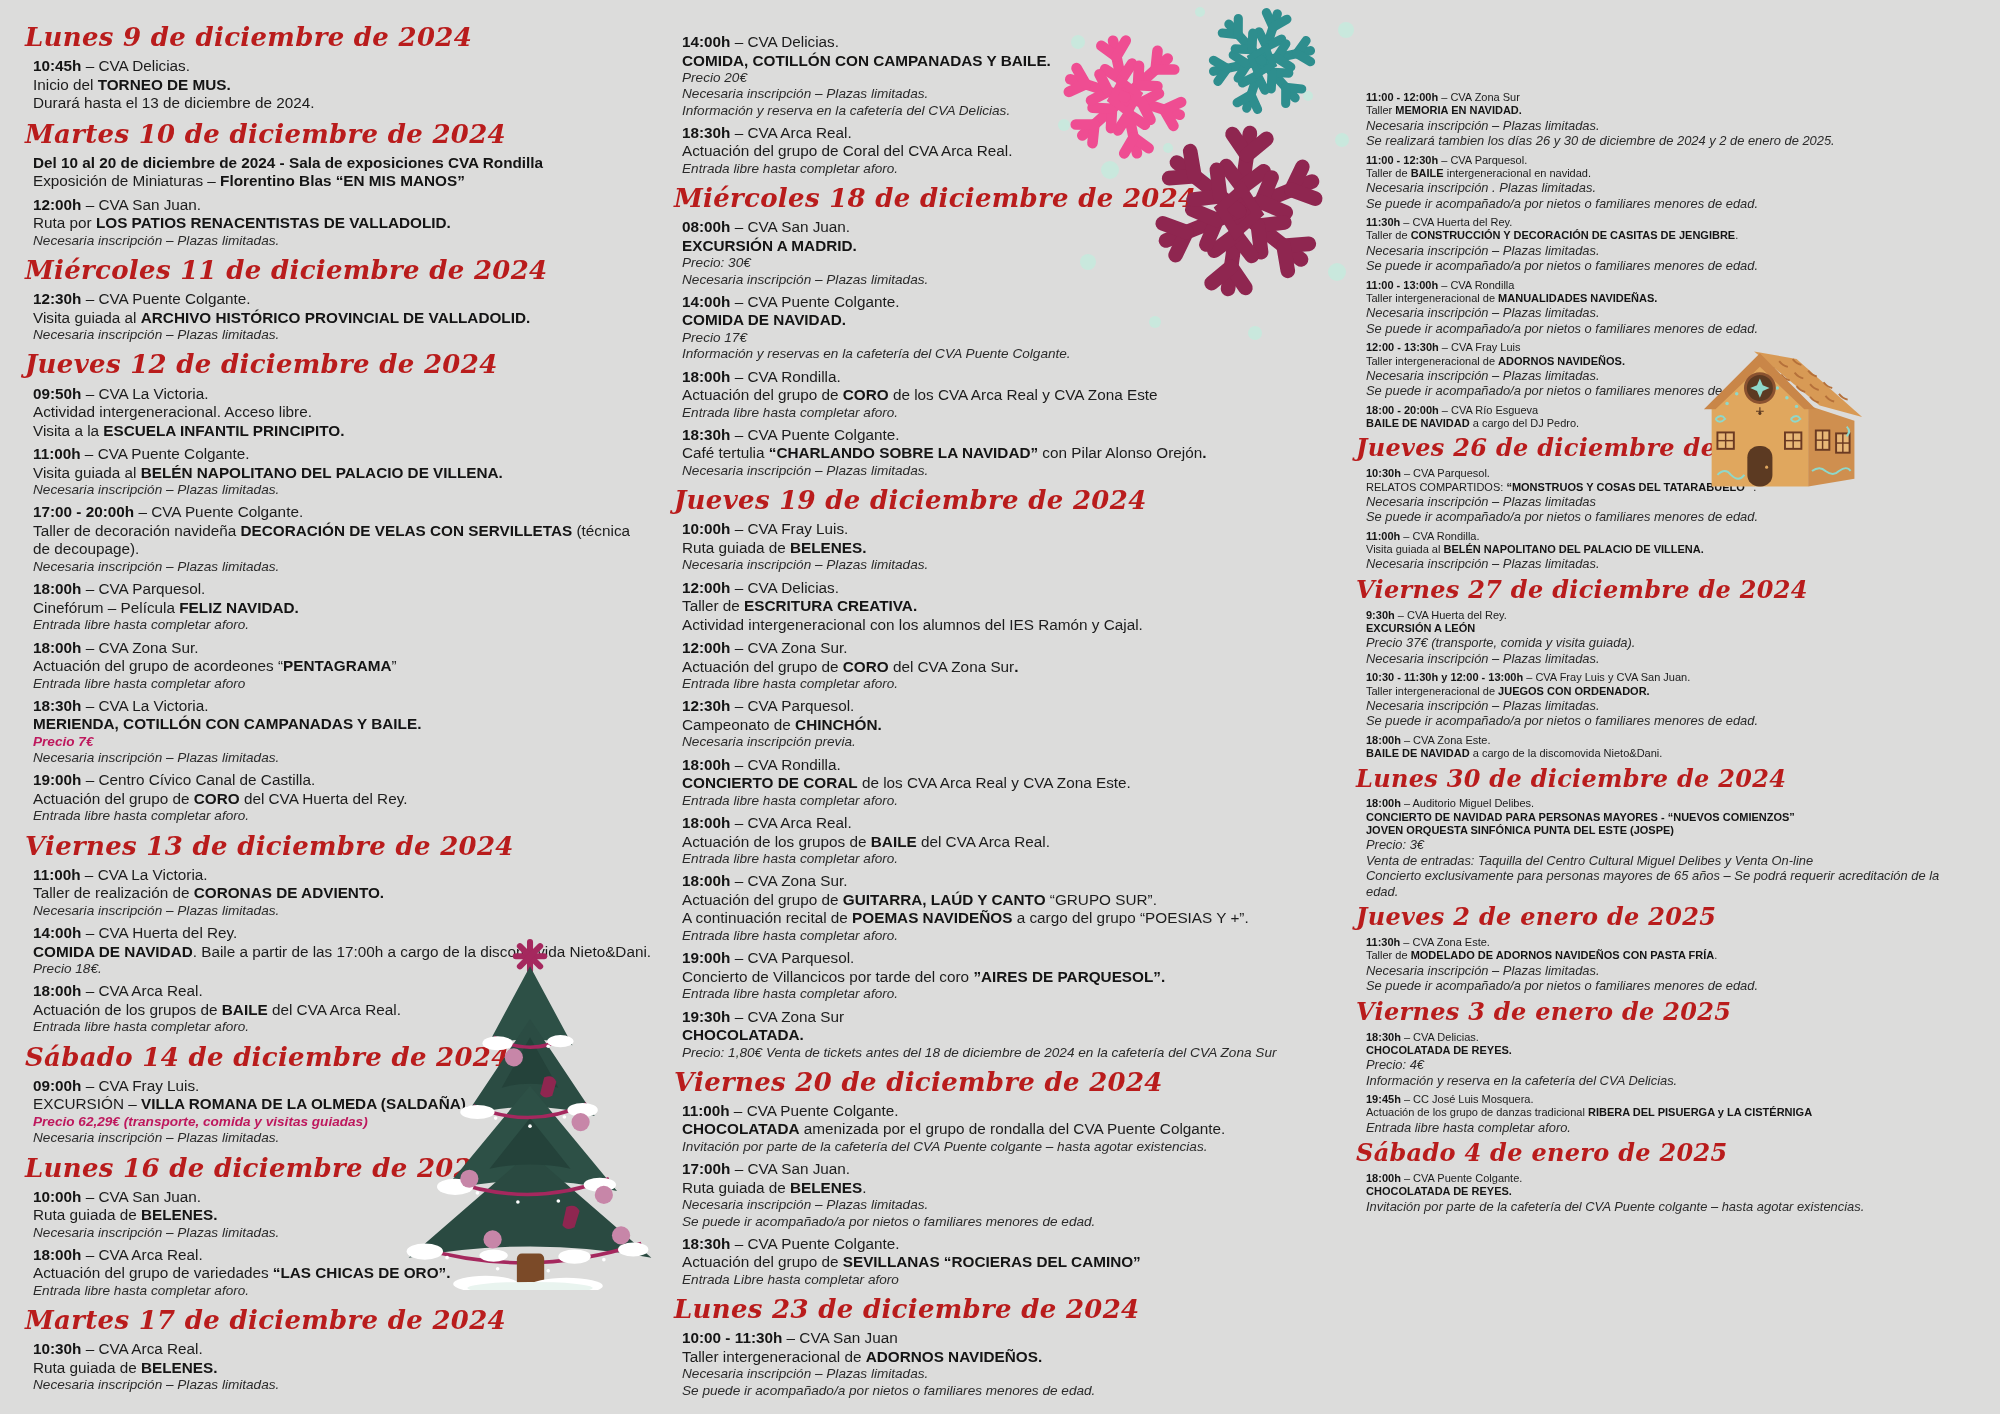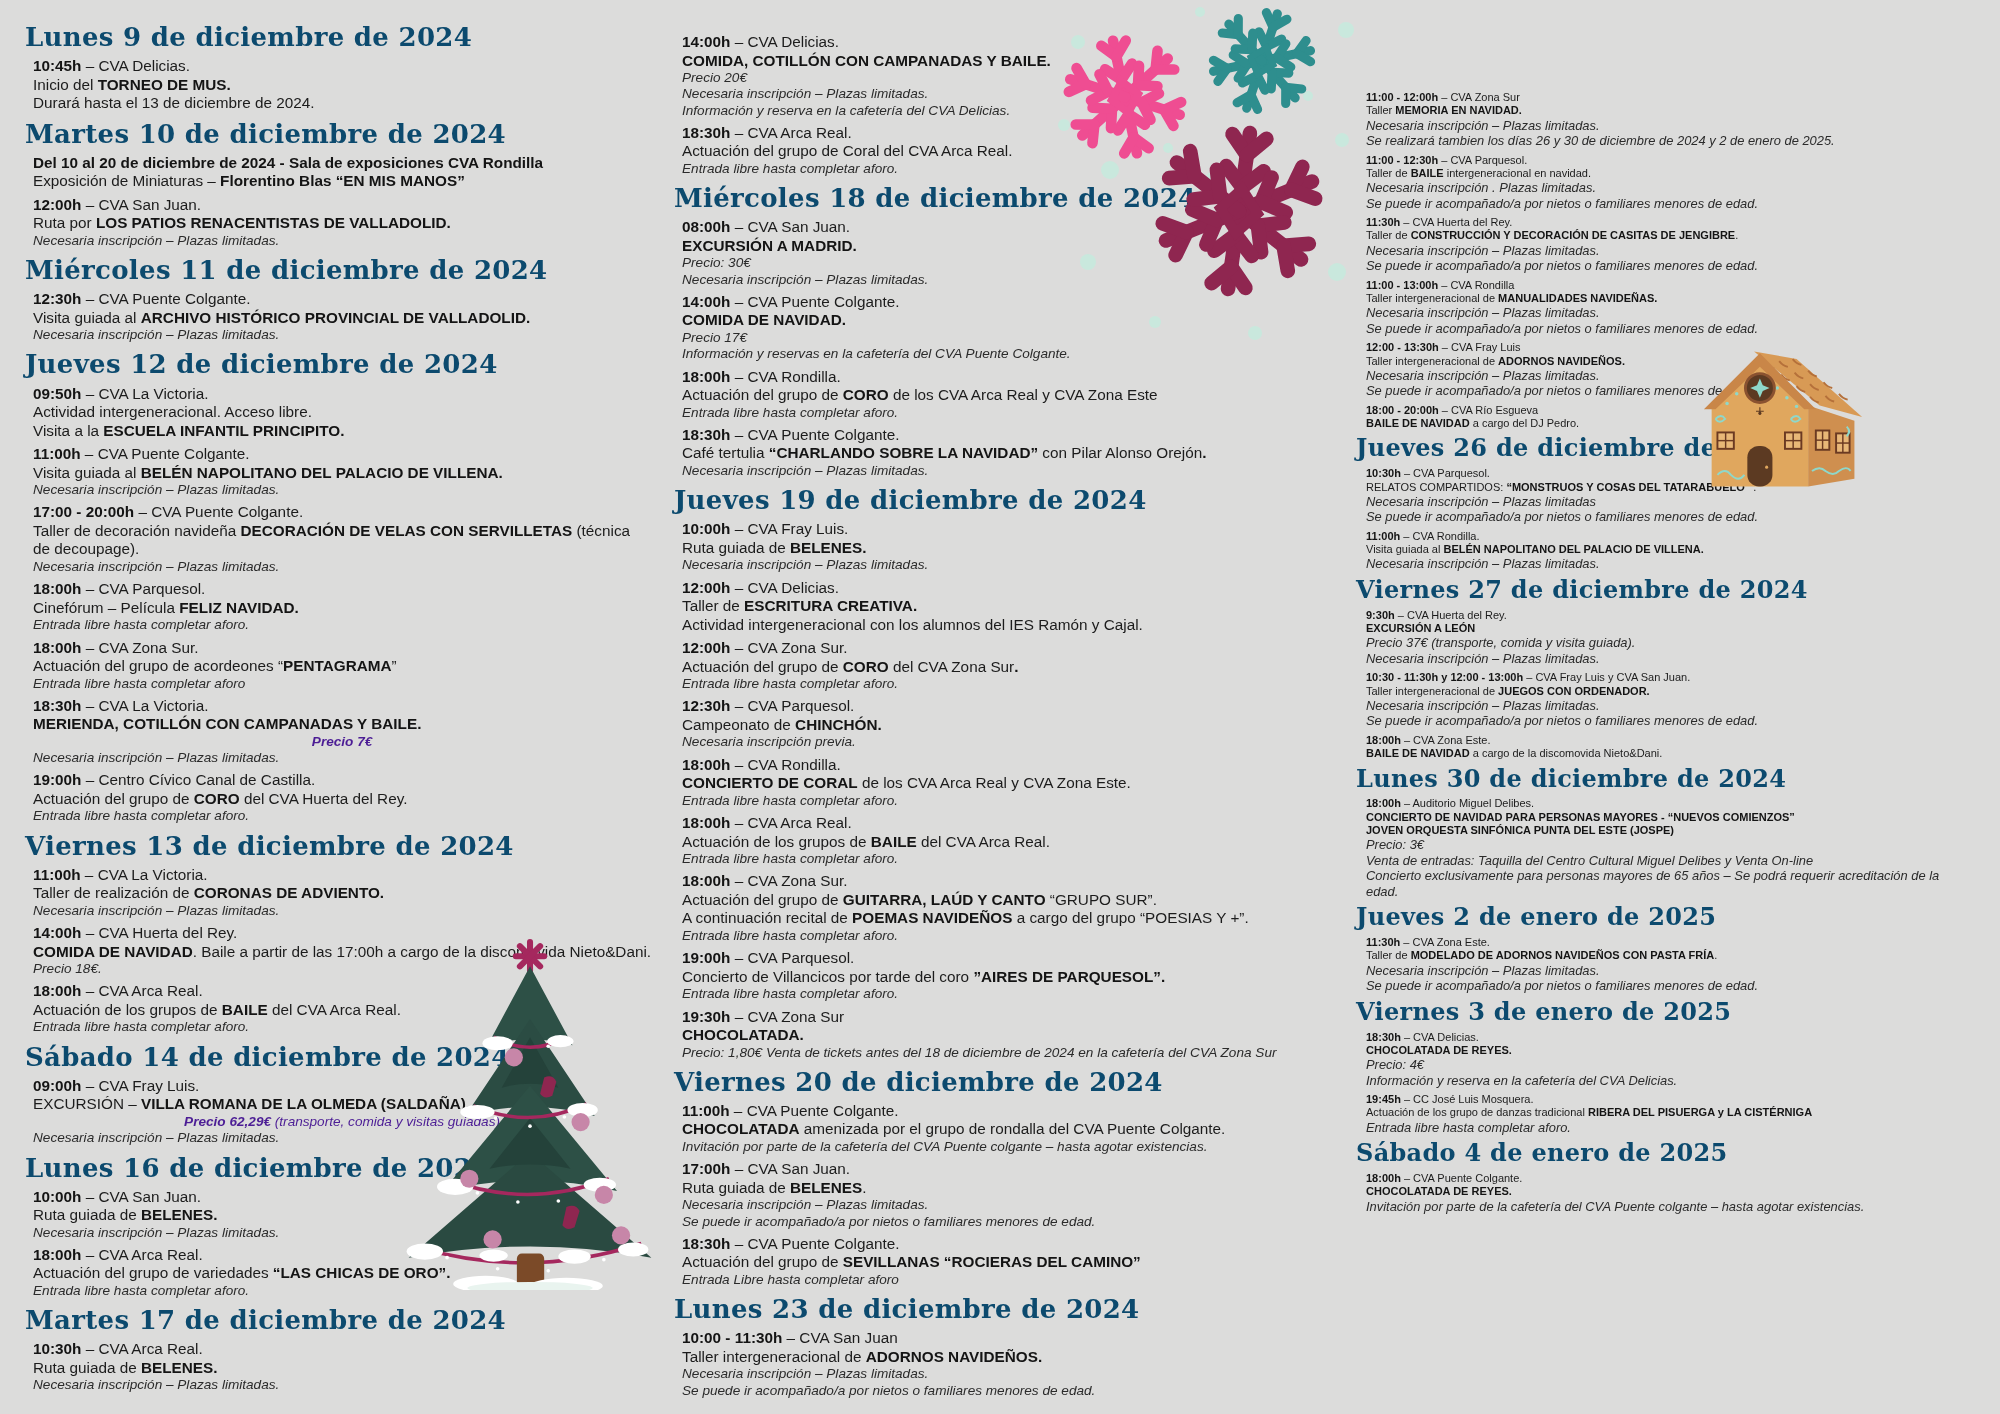--- a/index.html
+++ b/index.html
@@ -6,29 +6,29 @@
   body{
     width:2000px;height:1414px;position:relative;overflow:hidden;
     background:#dcdcdb;
     font-family:"Liberation Sans",sans-serif;
     color:#1c1c1c;
   }
   #board{position:absolute;inset:0;}
   .col{position:absolute;}
   .line{white-space:nowrap;}
   .l-day{
-    font-family:"DejaVu Serif",serif;font-weight:700;
-    color:#0c4a6e;font-size:26px;line-height:1.12;
+    font-family:"DejaVu Serif",serif;font-style:italic;font-weight:700;
+    color:#b91c1c;font-size:26px;line-height:1.12;
     margin:7px 0 3px -8px;letter-spacing:.3px;white-space:nowrap;
   }
   .l-time,.l-text{font-size:15.3px;line-height:1.21;white-space:nowrap;}
   .l-time{margin-top:5px;}
   .l-time b,.l-text b{font-weight:700;color:#141414;}
   .l-note{font-style:italic;font-size:13.6px;line-height:1.2;color:#2b2b2b;white-space:nowrap;}
-  .l-price{font-style:italic;font-weight:400;font-size:13.6px;line-height:1.2;color:#4c1d95;white-space:nowrap;text-align:center;}
+  .l-price{font-style:italic;font-weight:700;font-size:13.6px;line-height:1.2;color:#be185d;white-space:nowrap;}
   
   .c3 .l-day{font-size:24px;margin:5px 0 2px -10px;}
   .c3 .l-time,.c3 .l-text{font-size:11px;}
   .c3 .l-note{font-size:12.9px;}
   .decor{position:absolute;pointer-events:none;}
 </style>
 </head>
 <body>
 
 <svg width="0" height="0" style="position:absolute" aria-hidden="true">

